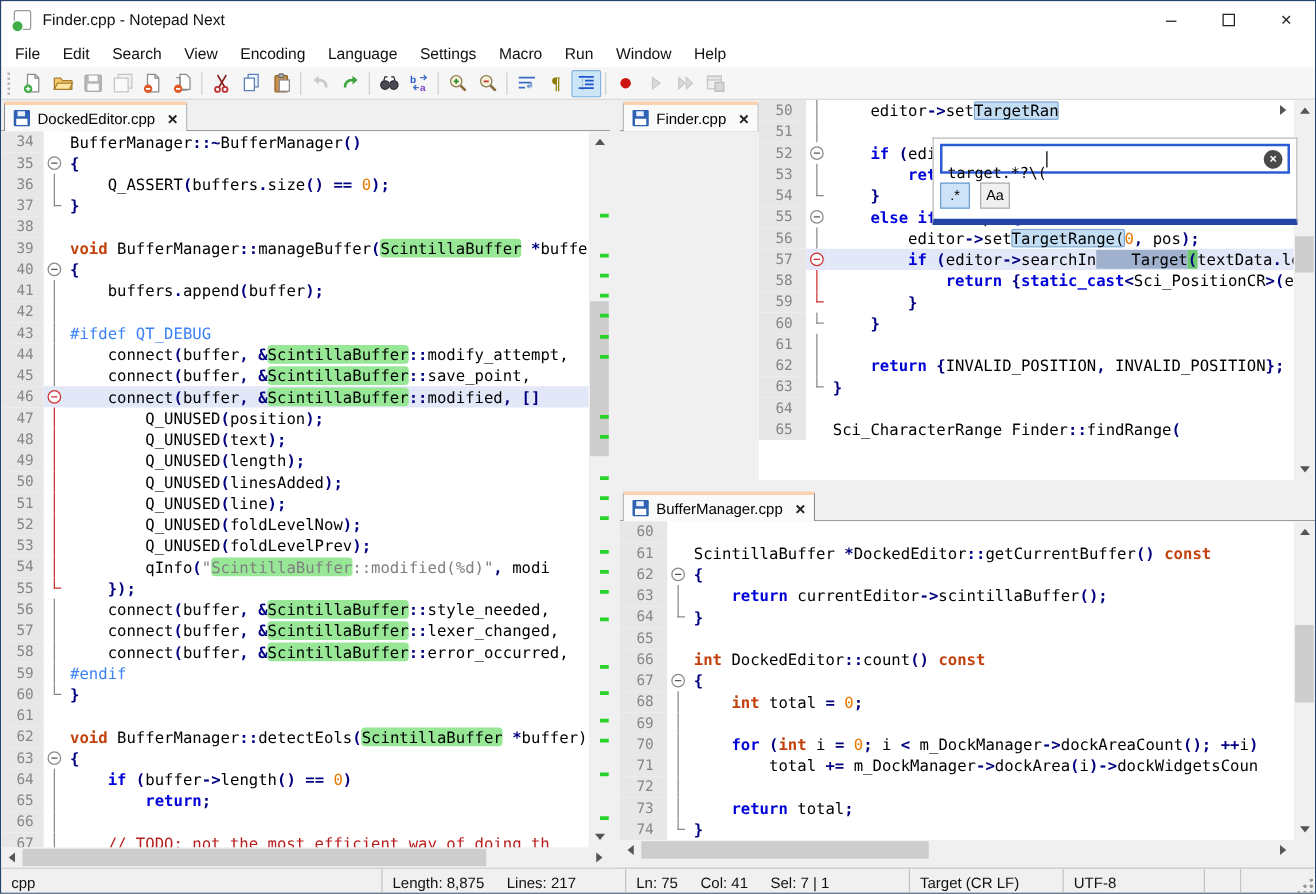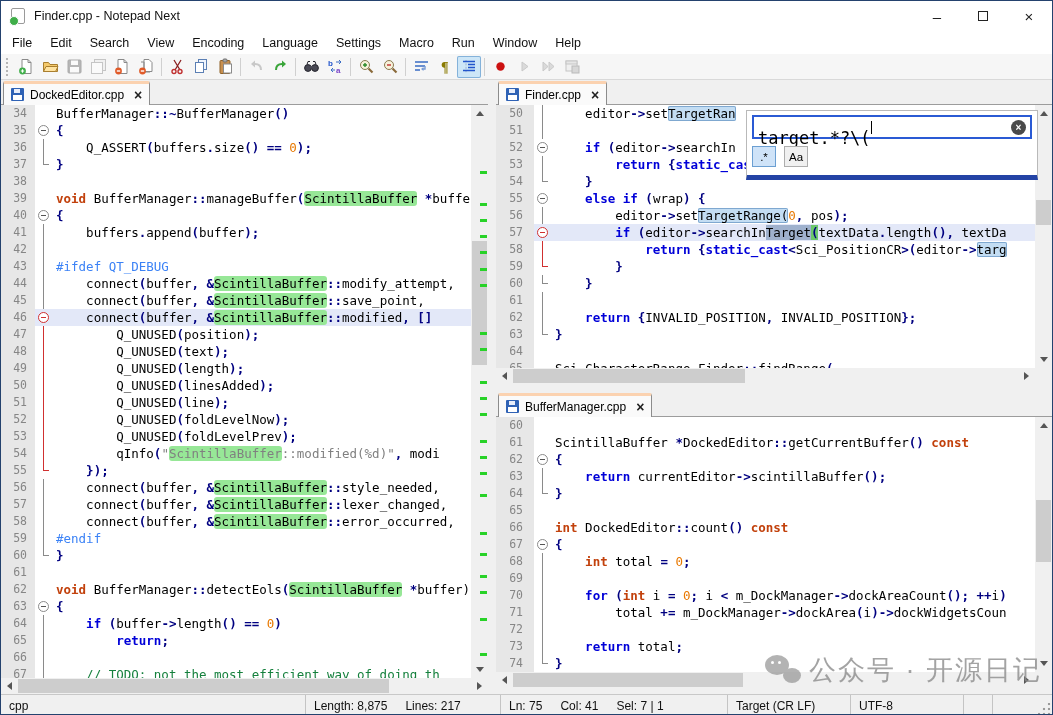--- a/index.html
+++ b/index.html
@@ -63,24 +63,24 @@
   .fold.e::after,.fold.re::after{content:"";position:absolute;left:8px;top:8px;width:6px;height:1px;background:#8a8a8a;}
   .fold.re::before,.fold.re::after{background:#d03030;}
   .fold.s::before,.fold.rs::before{content:"";position:absolute;left:3px;top:3px;width:9px;height:9px;
     border:1px solid #8a8a8a;border-radius:50%;background:#fff;}
   .fold.s::after,.fold.rs::after{content:"";position:absolute;left:6px;top:8px;width:5px;height:1px;background:#555;}
   .fold.rs::before{border-color:#d03030;}
   .fold.rs::after{background:#d03030;}
   
   .tk-d{color:#000}.tk-k{color:#0000d8;font-weight:bold}.tk-t{color:#c2410c;font-weight:bold}
   .tk-o{color:#000080;font-weight:bold}.tk-n{color:#e87800}.tk-s{color:#808080}
-  .tk-c{color:#15803d}.tk-p{color:#3b82f6}
+  .tk-c{color:#b91c1c}.tk-p{color:#3b82f6}
   .hl-g{background:#97e797;border-radius:3px;}
   .hl-m{background:#c3ddf3;box-shadow:inset 0 0 0 1px #7fa8d0;border-radius:2px;}
-  .hl-sel{background:#9fb1cd;}
+  .hl-sel{background:#9fb1cd;padding-left:28px;}
   .hl-brace{background:#6cc86c;}
   
   .vscroll{position:absolute;top:0;right:0;bottom:0;width:17px;background:#f0f0f0;}
   .vtrack{position:absolute;top:17px;bottom:17px;left:0;right:0;}
   .varrow{position:absolute;left:0;width:17px;height:17px;display:flex;align-items:center;justify-content:center;}
   .varrow.up{top:0}.varrow.dn{bottom:0}
   .tri-up{width:0;height:0;border-left:4px solid transparent;border-right:4px solid transparent;border-bottom:5px solid #555;}
   .tri-dn{width:0;height:0;border-left:4px solid transparent;border-right:4px solid transparent;border-top:5px solid #555;}
   .tri-lf{width:0;height:0;border-top:4px solid transparent;border-bottom:4px solid transparent;border-right:5px solid #555;}
   .tri-rt{width:0;height:0;border-top:4px solid transparent;border-bottom:4px solid transparent;border-left:5px solid #555;}
@@ -88,21 +88,21 @@
   .smark{position:absolute;right:1px;width:7px;height:3px;background:#28d228;}
   .hscroll{position:relative;height:16px;background:#f0f0f0;flex:none;}
   .harrow{position:absolute;top:0;width:17px;height:16px;display:flex;align-items:center;justify-content:center;}
   .harrow.lf{left:0}.harrow.rt{right:0}
   .hthumb{position:absolute;top:1px;bottom:1px;background:#cdcdcd;}
   .hscroll.withcorner .harrow.rt{right:17px;}
   
   .popup{position:absolute;left:745px;top:109px;width:292px;background:#fff;
     border:1px solid #b9b9b9;border-bottom:5px solid #2343a5;z-index:50;}
   .popup-input{margin:4px 5px 0 5px;height:24px;border:2px solid #2a5ad4;display:flex;align-items:center;background:#fff;}
-  .popup-query{font-family:"DejaVu Sans Mono",monospace;font-size:17px;color:#000;padding-left:4px;margin-top:22px;}
+  .popup-query{font-family:"DejaVu Sans Mono",monospace;font-size:12px;color:#000;padding-left:4px;margin-top:22px;}
   .caret{display:inline-block;width:1px;height:13px;background:#000;vertical-align:-2px;}
   .popup-clear{margin-left:auto;margin-right:4px;width:15px;height:15px;border-radius:50%;background:#4a4a4a;
     color:#fff;font-size:10px;display:flex;align-items:center;justify-content:center;font-weight:bold;}
   .popup-toggles{display:flex;gap:8px;margin:7px 5px 8px 5px;}
   .toggle{height:21px;min-width:24px;padding:0 4px;display:flex;align-items:center;justify-content:center;
     font-size:11.5px;border:1px solid #adadad;background:#f0f0f0;color:#000;}
   .toggle.on{background:#cfe3f8;border-color:#6b9fd2;}
   
   .statusbar{height:23px;background:#f0f0f0;border-top:1px solid #c8c8c8;display:flex;align-items:center;
     font-size:12px;color:#111;}
@@ -371,21 +371,21 @@
             <div class="tri-rt"></div>
           </div>
       <div class="hthumb" style="left: 17px; width: 371.46px;"></div>
         </div>
     </div>
 
     <div class="vsplit"></div>
 
     <div class="rightcol">
 
-      <div style="display:flex;flex-direction:column;height:304px;">
+      <div style="display:flex;flex-direction:row;height:304px;">
         <div class="tabbar">
           <div class="tab">
             <span class="floppy"></span>
             <span class="tab-label">Finder.cpp</span>
             <span class="tab-close">×</span>
           </div>
         </div>
         <div class="editor">
           <div class="lines" id="lines-finder"><div class="line"><span class="ln">50</span><span class="fold l"></span><span class="code"><span class="tk-d">    editor</span><span class="tk-o">-&gt;</span><span class="tk-d">set</span><span class="tk-d hl-m">TargetRan</span></span></div><div class="line"><span class="ln">51</span><span class="fold l"></span><span class="code"></span></div><div class="line"><span class="ln">52</span><span class="fold s"></span><span class="code"><span class="tk-d">    </span><span class="tk-k">if</span><span class="tk-o"> (</span><span class="tk-d">editor</span><span class="tk-o">-&gt;</span><span class="tk-d">searchIn</span></span></div><div class="line"><span class="ln">53</span><span class="fold l"></span><span class="code"><span class="tk-d">        </span><span class="tk-k">return</span><span class="tk-d"> </span><span class="tk-o">{</span><span class="tk-k">static_cast</span><span class="tk-o">&lt;</span><span class="tk-d">Sci_PositionCR</span><span class="tk-o">&gt;(</span><span class="tk-d">editor</span><span class="tk-o">-&gt;</span><span class="tk-d hl-m">targetSt</span></span></div><div class="line"><span class="ln">54</span><span class="fold e"></span><span class="code"><span class="tk-d">    </span><span class="tk-o">}</span></span></div><div class="line"><span class="ln">55</span><span class="fold s"></span><span class="code"><span class="tk-d">    </span><span class="tk-k">else</span><span class="tk-d"> </span><span class="tk-k">if</span><span class="tk-o"> (</span><span class="tk-d">wrap</span><span class="tk-o">) {</span></span></div><div class="line"><span class="ln">56</span><span class="fold l"></span><span class="code"><span class="tk-d">        editor</span><span class="tk-o">-&gt;</span><span class="tk-d">set</span><span class="tk-d hl-m">TargetRange(</span><span class="tk-n">0</span><span class="tk-o">, </span><span class="tk-d">pos</span><span class="tk-o">);</span></span></div><div class="line cur"><span class="ln">57</span><span class="fold rs"></span><span class="code"><span class="tk-d">        </span><span class="tk-k">if</span><span class="tk-o"> (</span><span class="tk-d">editor</span><span class="tk-o">-&gt;</span><span class="tk-d">searchIn</span><span class="tk-d hl-sel">Target</span><span class="tk-o hl-brace">(</span><span class="tk-d">textData</span><span class="tk-o">.</span><span class="tk-d">length</span><span class="tk-o">(), </span><span class="tk-d">textDa</span></span></div><div class="line"><span class="ln">58</span><span class="fold rl"></span><span class="code"><span class="tk-d">            </span><span class="tk-k">return</span><span class="tk-d"> </span><span class="tk-o">{</span><span class="tk-k">static_cast</span><span class="tk-o">&lt;</span><span class="tk-d">Sci_PositionCR</span><span class="tk-o">&gt;(</span><span class="tk-d">editor</span><span class="tk-o">-&gt;</span><span class="tk-d hl-m">targ</span></span></div><div class="line"><span class="ln">59</span><span class="fold re"></span><span class="code"><span class="tk-d">        </span><span class="tk-o">}</span></span></div><div class="line"><span class="ln">60</span><span class="fold e"></span><span class="code"><span class="tk-d">    </span><span class="tk-o">}</span></span></div><div class="line"><span class="ln">61</span><span class="fold l"></span><span class="code"></span></div><div class="line"><span class="ln">62</span><span class="fold l"></span><span class="code"><span class="tk-d">    </span><span class="tk-k">return</span><span class="tk-d"> </span><span class="tk-o">{</span><span class="tk-d">INVALID_POSITION</span><span class="tk-o">,</span><span class="tk-d"> INVALID_POSITION</span><span class="tk-o">};</span></span></div><div class="line"><span class="ln">63</span><span class="fold e"></span><span class="code"><span class="tk-o">}</span></span></div><div class="line"><span class="ln">64</span><span class="fold"></span><span class="code"></span></div><div class="line"><span class="ln">65</span><span class="fold"></span><span class="code"><span class="tk-d">Sci_CharacterRange Finder</span><span class="tk-o">::</span><span class="tk-d">findRange</span><span class="tk-o">(</span></span></div></div>
           <div class="vscroll" id="vs-finder">
@@ -483,21 +483,14 @@
       <span class="popup-query">target.*?\(</span>
         <span class="caret"></span>
       <span class="popup-clear">×</span>
     </div>
     <div class="popup-toggles">
       <div class="toggle on">.*</div>
       <div class="toggle">Aa</div>
     </div>
   </div>
 
-  <div class="watermark">
-    <span class="wx-icon">
-        <span class="wx-b1"></span>
-        <span class="wx-b2"></span>
-      </span>
-    <span>公众号 · 开源日记</span>
-  </div>
 
 </div>
 
 </body></html>

